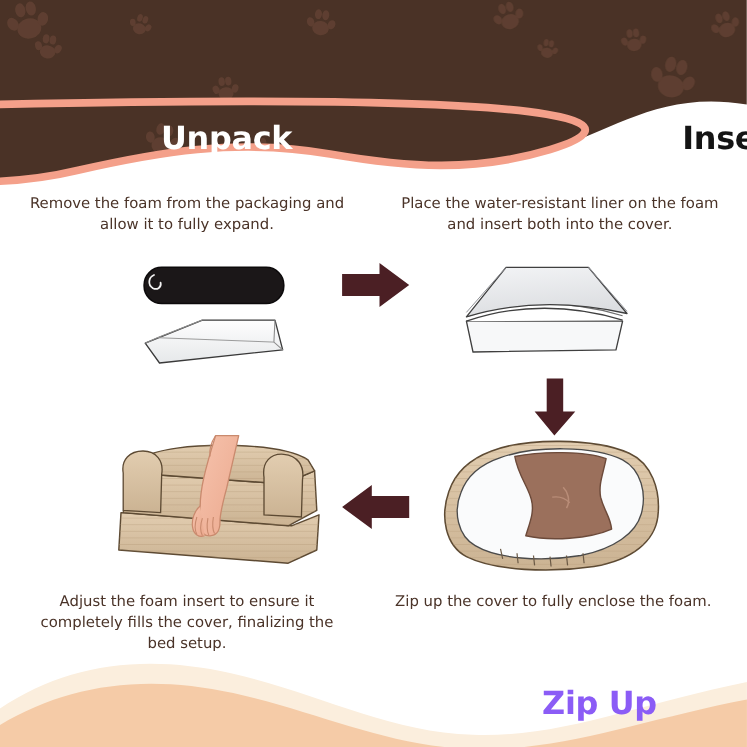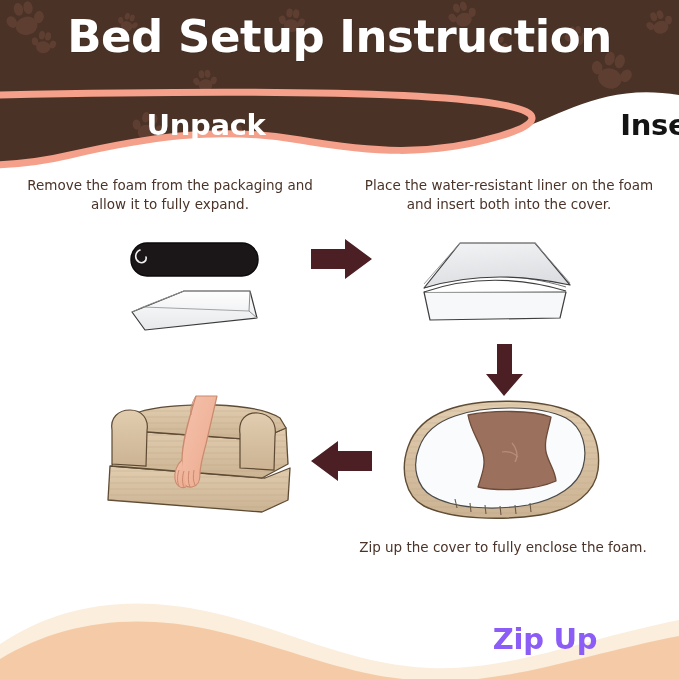--- a/index.html
+++ b/index.html
@@ -301,23 +301,23 @@
           <path d="M179,470 C177,476 177,482 179,486"></path>
           <path d="M184,471 C182,477 182,483 184,487"></path>
           <path d="M189,471 C188,477 188,483 190,487"></path>
           <path d="M194,470 C193,476 193,481 195,485"></path>
         </g>
         <path d="M196,396 C192,402 190,409 191,415" fill="none" stroke="#c98a6e" stroke-width="1"></path>
       </g>
     </g>
   </svg>
 
-  <div id="main-title">Bed Setup Instruction</div>
 
   <div class="step-heading" id="heading-unpack">Unpack</div>
   <div class="step-heading" id="heading-insert">Insert</div>
   <div class="step-heading" id="heading-zipup">Zip Up</div>
 
   <div class="step-text" id="text-insert">Place the water-resistant liner on the foam and insert both into the cover.</div>
   <div class="step-text" id="text-unpack">Remove the foam from the packaging and allow it to fully expand.</div>
   <div class="step-text" id="text-zipup">Zip up the cover to fully enclose the foam.</div>
+  <div class="step-text" id="text-fluff">Adjust the foam insert to ensure it completely fills the cover, finalizing the bed setup.</div>
 
 </div>
 
 </body></html>

